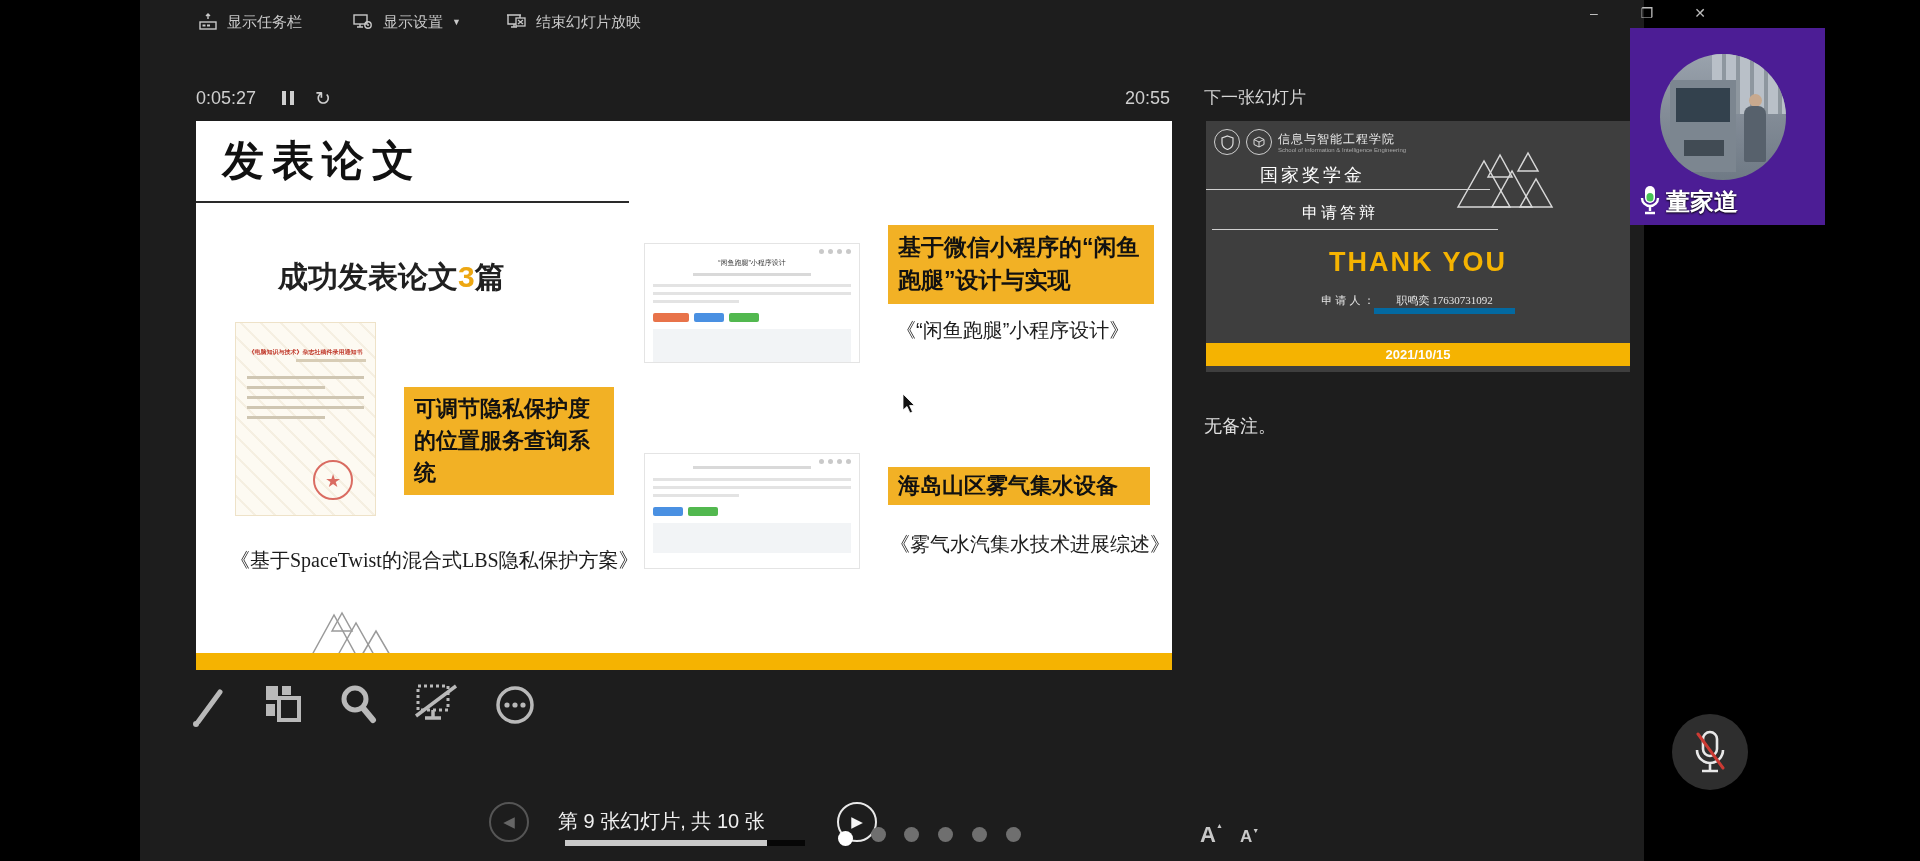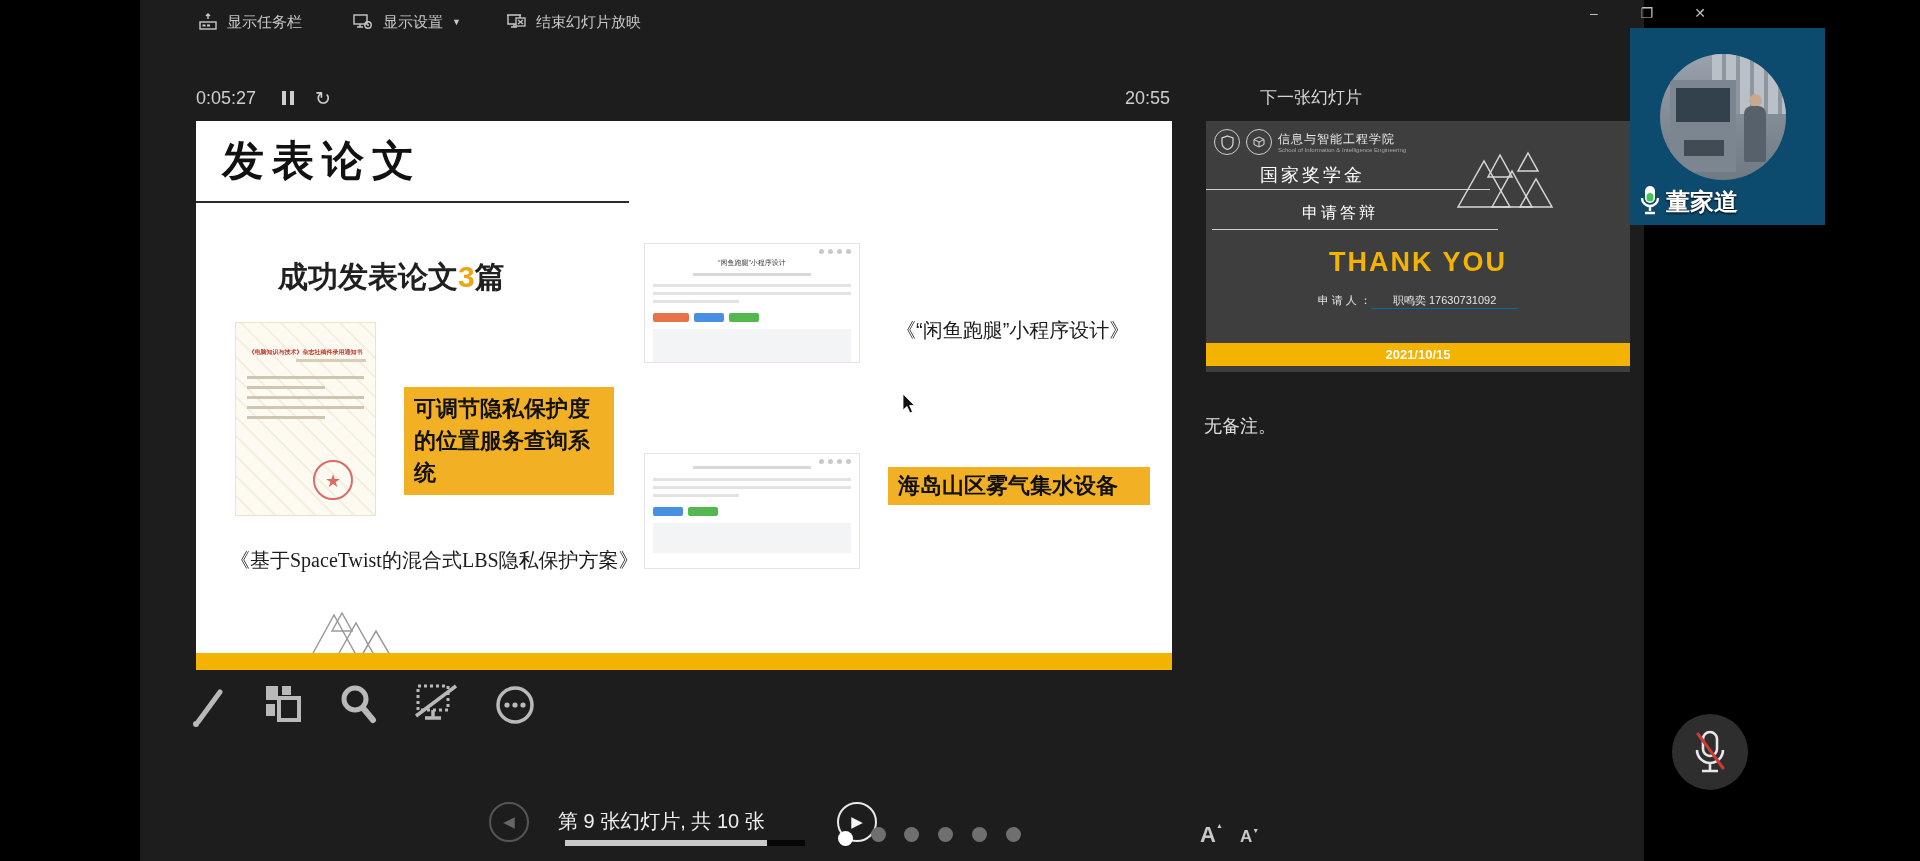--- a/index.html
+++ b/index.html
@@ -82,29 +82,29 @@
   .logo-circ { width:26px; height:26px; border:1px solid #cfcfcf; border-radius:50%;
                display:flex; align-items:center; justify-content:center; color:#ddd; font-size:12px; }
   #school { position:absolute; left:72px; top:10px; font-size:12px; color:#e8e8e8; letter-spacing:1px; }
   #school-en { position:absolute; left:72px; top:26px; font-size:6px; color:#a8a8a8; }
   .pv-serif { font-family:"Liberation Serif", serif; color:#fff; }
   .pv-rule { position:absolute; height:1px; background:#cfcfcf; }
   #thankyou { position:absolute; left:0; top:126px; width:100%; text-align:center;
               color:#f5b301; font-weight:bold; font-size:27px; letter-spacing:2px; }
   #applicant-row { position:absolute; left:0; top:172px; width:100%; text-align:center;
                    font-size:11px; color:#e5e5e5; }
-  #applicant-row .val { border-bottom:1px solid #0369a1; padding:0 22px 2px; }
+  #applicant-row .val { border-bottom:6px solid #0369a1; padding:0 22px 2px;font-family:Liberation Serif, serif; }
   #date-bar { position:absolute; left:0; top:222px; width:100%; height:23px; background:#f5b301;
               color:#fdfdfd; font-weight:bold; font-size:13px; text-align:center; line-height:23px; }
   #notes { color:#e0e0e0; font-size:18px; }
   .fontbtn { color:#c8c8c8; font-weight:bold; cursor:default; }
   .fontbtn i { font-style:normal; font-size:7px; vertical-align:top; }
 
   
-  #webcam { left:1630px; top:28px; width:195px; height:197px; background:#0c4a6e; z-index:5; }
+  #webcam { left:1630px; top:28px; width:195px; height:197px; background:#4c1d95; z-index:5; }
   #avatar { left:30px; top:26px; width:126px; height:126px; border-radius:50%; overflow:hidden;
             background:linear-gradient(180deg,#9aa3ad 0%,#848d98 45%,#6f7a85 100%); }
   #avatar .bld { position:absolute; left:52px; top:0; width:74px; height:60px;
                  background:repeating-linear-gradient(90deg,#b9c0c8 0 10px,#8e979f 10px 14px); }
   #avatar .mon { position:absolute; left:10px; top:26px; width:66px; height:92px; background:#7c8690; }
   #avatar .sign { position:absolute; left:16px; top:34px; width:54px; height:34px; background:#33414d; }
   #avatar .plaque { position:absolute; left:24px; top:86px; width:40px; height:16px; background:#414b54; }
   #avatar .person { position:absolute; left:84px; top:52px; width:22px; height:56px;
                     background:#57616c; border-radius:8px 8px 2px 2px; }
   #avatar .head { position:absolute; left:89px; top:40px; width:13px; height:13px;
@@ -217,23 +217,25 @@
         <div class="gl" style="margin-top:9px;"></div>
         <div class="gl"></div>
         <div class="gl s"></div>
         <div class="chips">
           <span class="chip" style="width:30px; background:#4a90e2;"></span>
           <span class="chip" style="width:30px; background:#52b84f;"></span>
         </div>
         <div class="panelgrey" style="height:30px;"></div>
       </div>
 
+      <div class="ybox abs" style="left:692px; top:104px; width:266px; font-size:23px;">基于微信小程序的“闲鱼跑腿”设计与实现</div>
       <div class="paper abs" style="left:700px; top:196px; font-size:20px;">《“闲鱼跑腿”小程序设计》</div>
 
       <div class="ybox abs" style="left:692px; top:346px; width:262px; font-size:22px; padding:3px 10px;">海岛山区雾气集水设备</div>
+      <div class="paper abs" style="left:694px; top:410px; font-size:20px;">《雾气水汽集水技术进展综述》</div>
 
       <svg class="abs" style="left:706px; top:273px;" width="16" height="22" viewBox="0 0 16 22">
         <path d="M1 0 L1 16 L5 12.5 L8 19 L10.5 17.8 L7.6 11.5 L12.5 11.5 Z" fill="#111" stroke="#fff" stroke-width="0.8"></path>
       </svg>
 
       <svg class="abs tri-logo" style="left:108px; top:480px;" width="110" height="58" viewBox="0 0 110 58">
         <path d="M8 54 L30 14 L52 54 Z" stroke="#9a9a9a"></path>
         <path d="M34 54 L52 22 L70 54 Z" stroke="#9a9a9a"></path>
         <path d="M28 30 L38 12 L48 30 Z" stroke="#9a9a9a"></path>
         <path d="M58 54 L72 30 L86 54 Z" stroke="#9a9a9a"></path>
@@ -283,21 +285,21 @@
     <div class="abs navcircle" id="next-btn" style="left:697px; top:802px;">
       <span>▶</span>
     </div>
     <div class="abs dot active" style="left:698px; top:831px;"></div>
     <div class="abs dot" style="left:731px; top:827px;"></div>
     <div class="abs dot" style="left:764px; top:827px;"></div>
     <div class="abs dot" style="left:798px; top:827px;"></div>
     <div class="abs dot" style="left:832px; top:827px;"></div>
     <div class="abs dot" style="left:866px; top:827px;"></div>
 
-    <div class="abs" id="next-label" style="left:1120px; top:86px;">下一张幻灯片</div>
+    <div class="abs" id="next-label" style="left:1064px; top:86px;">下一张幻灯片</div>
 
     <div class="abs" id="notes" style="left:1064px; top:414px;">无备注。</div>
 
     <div class="abs fontbtn" style="left:1060px; top:822px; font-size:22px;">
       <span>A</span><i>▲</i>
     </div>
     <div class="abs fontbtn" style="left:1100px; top:827px; font-size:17px;">
       <span>A</span><i>▼</i>
     </div>
   </div>

